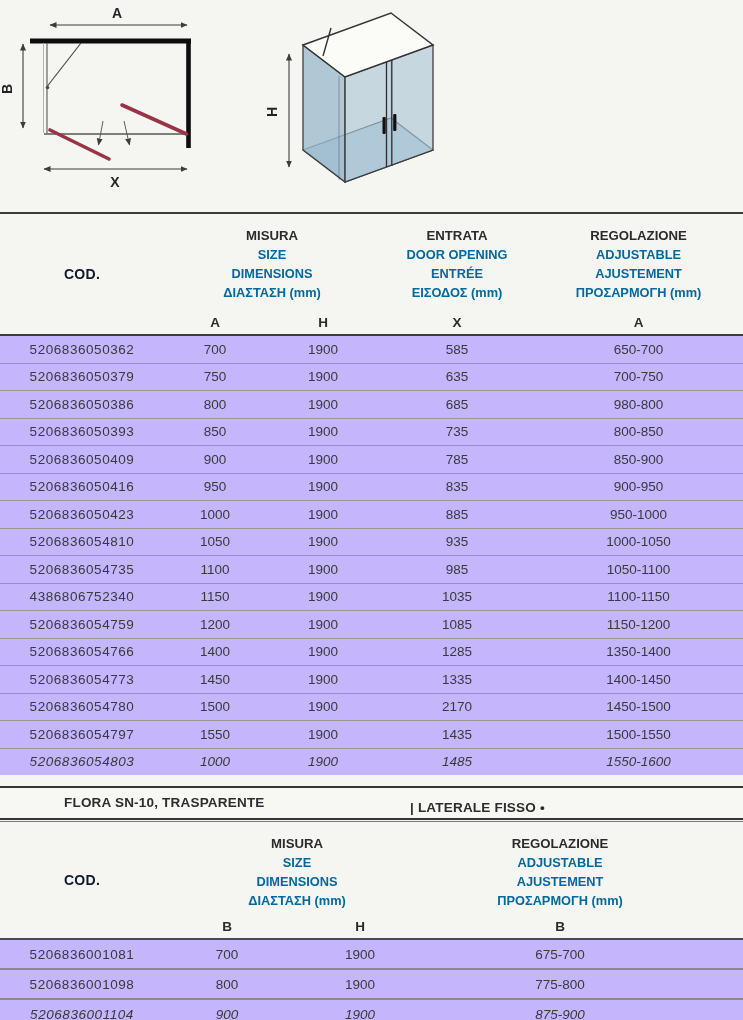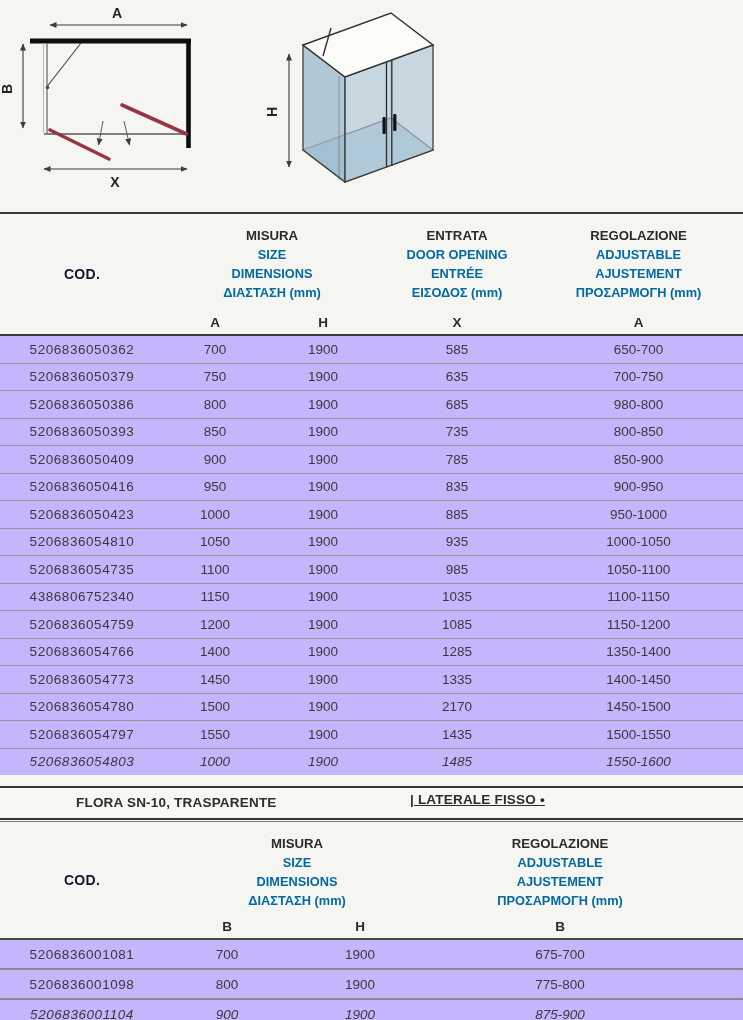--- a/index.html
+++ b/index.html
@@ -36,22 +36,22 @@
   .t2 tbody tr{border-bottom:2px solid #8a8a8a;}
   .t2 tbody tr:last-child{border-bottom:2px solid #5a5a5a;}
   tbody td:first-child{letter-spacing:.55px;}
 
   
   .band{
     position:absolute;left:0;top:786px;width:743px;height:30px;
     border-top:2px solid #353535;border-bottom:2px solid #353535;
     background:#f7f7f4;font-weight:700;font-size:13.5px;color:#2d2d2d;
   }
-  .band .lt{position:absolute;left:76px;top:7px;letter-spacing:.2px;}
-  .band .rt{position:absolute;left:410px;top:4px;letter-spacing:.2px;text-decoration:underline;}
+  .band .lt{position:absolute;left:64px;top:7px;letter-spacing:.2px;}
+  .band .rt{position:absolute;left:410px;top:12px;letter-spacing:.2px;}
 </style>
 </head>
 <body>
 
 <div class="page">
 
   <svg style="left:0;top:0;" width="220" height="200" viewBox="0 0 220 200">
     <defs>
       <marker id="arP" markerWidth="9" markerHeight="8" refX="6.5" refY="3" orient="auto-start-reverse" markerUnits="userSpaceOnUse">
         <path d="M0,0 L7,3 L0,6 z" fill="#3c3c3c"></path>

